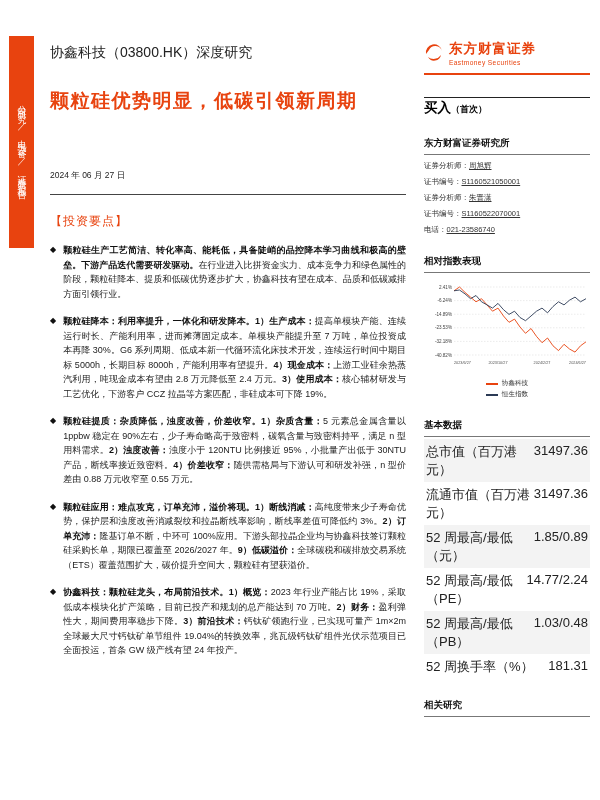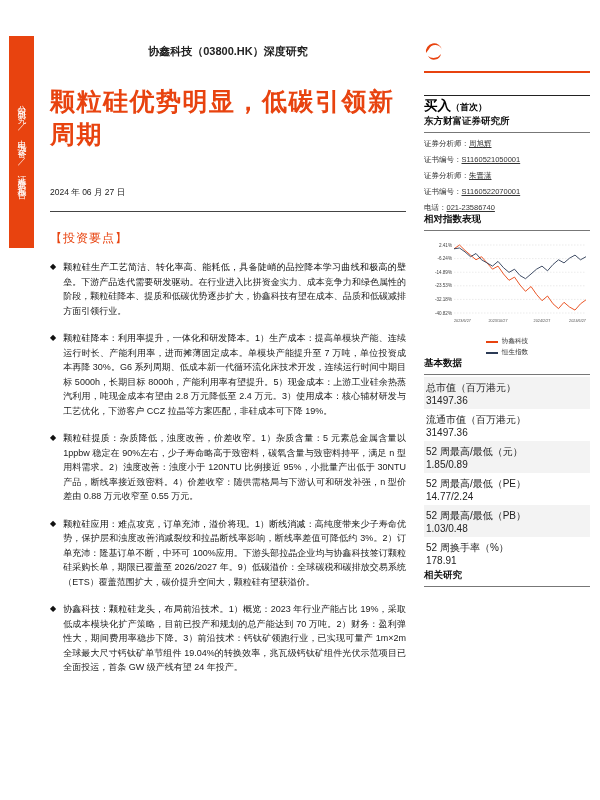--- a/index.html
+++ b/index.html
@@ -15,56 +15,56 @@
   .left-strip {
     position:absolute; left:9px; top:36px; width:25px; height:212px;
     background:#e8430f; display:flex; align-items:center; justify-content:center;
   }
   .strip-text {
     writing-mode:vertical-rl; color:#fff; font-size:9px; letter-spacing:3px; line-height:1;
   }
 
   
   .main { position:absolute; left:50px; top:44px; width:356px; }
-  .breadcrumb { font-size:11px; font-weight:bold; color:#222;text-align:center; }
-  .title { color:#e8430f; font-size:25px; font-weight:bold; letter-spacing:1.5px; margin-top:26px; }
-  .date { font-size:8.5px; margin-top:36px; color:#222; }
+  .breadcrumb { font-size:14px; font-weight:normal; color:#222; }
+  .title { color:#e8430f; font-size:19px; font-weight:bold; letter-spacing:1.5px; margin-top:26px; }
+  .date { font-size:8.5px; margin-top:56px; color:#222; }
   .rule { border-bottom:1px solid #444; margin-top:12px; }
   .section-label { color:#e8430f; font-weight:normal; font-size:12px; margin-top:18px; letter-spacing:1px; }
   .bullets { margin-top:4px; }
   .bullet { display:flex; margin-top:13px; }
   .marker { font-size:8px; line-height:14.5px; margin-right:7px; color:#111; }
   .btext { font-size:9px; line-height:14.5px; text-align:justify; color:#222; }
-  .btext .b { font-weight:normal; color:#111; }
+  .btext .b { font-weight:bold; color:#111; }
 
   
   .right { position:absolute; left:424px; top:40px; width:166px; }
   .brand { display:flex; align-items:center; gap:5px; padding-bottom:7px; border-bottom:2px solid #e8430f; }
   .brand-txt { display:flex; flex-direction:column; }
   .brand-cn { color:#e8430f; font-size:13.5px; font-weight:bold; letter-spacing:1px; }
   .brand-en { color:#e8430f; font-size:6.6px; letter-spacing:.4px; margin-top:1px; }
   .rating { margin-top:22px; border-top:1.5px solid #222; }
   .rating-main { font-size:13.5px; font-weight:bold; color:#000; }
   .rating-sub { font-size:9px; font-weight:bold; color:#000; }
   .section-hd {
     font-weight:bold; font-size:9.5px; color:#111;
-    padding-bottom:4px; border-bottom:1px solid #777;
+    margin-top:20px; padding-bottom:4px; border-bottom:1px solid #777;
   }
   .inst-rows { margin-top:3px;text-align:right; }
   .inst-row { font-size:7.5px; margin-top:6px; color:#333; display:flex; }
   .inst-row .v { color:#333;text-decoration:underline; }
 
   .chart-wrap { margin-top:8px; }
   .chart-wrap svg { width:166px; height:96px; display:block; }
   .legend { display:flex; flex-direction:column; align-items:center; gap:2px; margin-top:2px; }
   .lg-item { display:flex; align-items:center; gap:4px; font-size:6.6px; color:#333; }
   .lg-swatch { display:inline-block; width:12px; height:2px; }
 
   .basic-rows { margin-top:2px; }
-  .basic-row { display:flex; justify-content:space-between; font-size:10px; color:#222; padding:3.5px 2px;flex-direction:column; }
+  .basic-row { display:flex; justify-content:space-between; font-size:13px; color:#222; padding:3.5px 2px; }
   .basic-row:nth-child(odd) { background:#f3f3f3; }
   .basic-row .bv { font-weight:normal; }
 </style>
 </head>
 <body>
 
 <div class="page">
 
   <div class="left-strip">
     <div class="strip-text">公司研究 ／ 电气设备 ／ 证券研究报告</div>
@@ -76,21 +76,21 @@
     <div class="date">2024 年 06 月 27 日</div>
     <div class="rule"></div>
     <div class="section-label">【投资要点】</div>
     <div class="bullets" id="bullets">
         <div class="bullet">
           <span class="marker">◆</span>
           <span class="btext"><span class="b">颗粒硅生产工艺简洁、转化率高、能耗低，具备陡峭的品控降本学习曲线和极高的壁垒。下游产品迭代需要研发驱动。</span><span>在行业进入比拼资金实力、成本竞争力和绿色属性的阶段，颗粒硅降本、提质和低碳优势逐步扩大，协鑫科技有望在成本、品质和低碳减排方面引领行业。</span></span>
         </div>
         <div class="bullet">
           <span class="marker">◆</span>
-          <span class="btext"><span class="b">颗粒硅降本：利用率提升，一体化和研发降本。1）生产成本：</span><span>提高单模块产能、连续运行时长、产能利用率，进而摊薄固定成本。单模块产能提升至 7 万吨，单位投资成本再降 30%。G6 系列周期、低成本新一代循环流化床技术开发，连续运行时间中期目标 5000h，长期目标 8000h，产能利用率有望提升。</span><span class="b">5）现金成本：</span><span>上游工业硅余热蒸汽利用，吨现金成本有望由 2.8 万元降低至 2.4 万元。</span><span class="b">3）使用成本：</span><span>核心辅材研发与工艺优化，下游客户 CCZ 拉晶等方案匹配，非硅成本可下降 19%。</span></span>
+          <span class="btext"><span class="b">颗粒硅降本：利用率提升，一体化和研发降本。1）生产成本：</span><span>提高单模块产能、连续运行时长、产能利用率，进而摊薄固定成本。单模块产能提升至 7 万吨，单位投资成本再降 30%。G6 系列周期、低成本新一代循环流化床技术开发，连续运行时间中期目标 5000h，长期目标 8000h，产能利用率有望提升。</span><span class="b">4）现金成本：</span><span>上游工业硅余热蒸汽利用，吨现金成本有望由 2.8 万元降低至 2.4 万元。</span><span class="b">3）使用成本：</span><span>核心辅材研发与工艺优化，下游客户 CCZ 拉晶等方案匹配，非硅成本可下降 19%。</span></span>
         </div>
         <div class="bullet">
           <span class="marker">◆</span>
           <span class="btext"><span class="b">颗粒硅提质：杂质降低，浊度改善，价差收窄。1）杂质含量：</span><span>5 元素总金属含量以 1ppbw 稳定在 90%左右，少子寿命略高于致密料，碳氧含量与致密料持平，满足 n 型用料需求。</span><span class="b">2）浊度改善：</span><span>浊度小于 120NTU 比例接近 95%，小批量产出低于 30NTU 产品，断线率接近致密料。</span><span class="b">4）价差收窄：</span><span>随供需格局与下游认可和研发补强，n 型价差由 0.88 万元收窄至 0.55 万元。</span></span>
         </div>
         <div class="bullet">
           <span class="marker">◆</span>
           <span class="btext"><span class="b">颗粒硅应用：难点攻克，订单充沛，溢价将现。1）断线消减：</span><span>高纯度带来少子寿命优势，保护层和浊度改善消减裂纹和拉晶断线率影响，断线率差值可降低约 3%。</span><span class="b">2）订单充沛：</span><span>隆基订单不断，中环可 100%应用。下游头部拉晶企业均与协鑫科技签订颗粒硅采购长单，期限已覆盖至 2026/2027 年。</span><span class="b">9）低碳溢价：</span><span>全球碳税和碳排放交易系统（ETS）覆盖范围扩大，碳价提升空间大，颗粒硅有望获溢价。</span></span>
         </div>
         <div class="bullet">
@@ -101,20 +101,24 @@
   </div>
 
   <div class="right">
 
     <div class="brand">
       <span>
         <svg width="20" height="20" viewBox="0 0 20 20">
           <path d="M2 13 A 8 8 0 0 1 18 10 A 7 7 0 0 0 5 9 Z" fill="#e8430f"></path>
           <path d="M4 16 A 7 7 0 0 0 17 14 A 9 9 0 0 1 4 16 Z" fill="#e8430f"></path>
         </svg>
+      </span>
+      <span class="brand-txt">
+        <span class="brand-cn">东方财富证券</span>
+        <span class="brand-en">Eastmoney Securities</span>
       </span>
     </div>
 
     <div class="rating">
       <span class="rating-main">买入</span><span class="rating-sub">（首次）</span>
     </div>
 
     <div class="section-hd">东方财富证券研究所</div>
     <div class="inst-rows" id="inst-rows">
         <div class="inst-row">
@@ -190,20 +194,20 @@
         <div class="basic-row">
           <span>52 周最高/最低（PE）</span>
           <span class="bv">14.77/2.24</span>
         </div>
         <div class="basic-row">
           <span>52 周最高/最低（PB）</span>
           <span class="bv">1.03/0.48</span>
         </div>
         <div class="basic-row">
           <span>52 周换手率（%）</span>
-          <span class="bv">178.91</span>
+          <span class="bv">181.31</span>
         </div>
       </div>
 
     <div class="section-hd">相关研究</div>
   </div>
 
 </div>
 
 </body></html>

